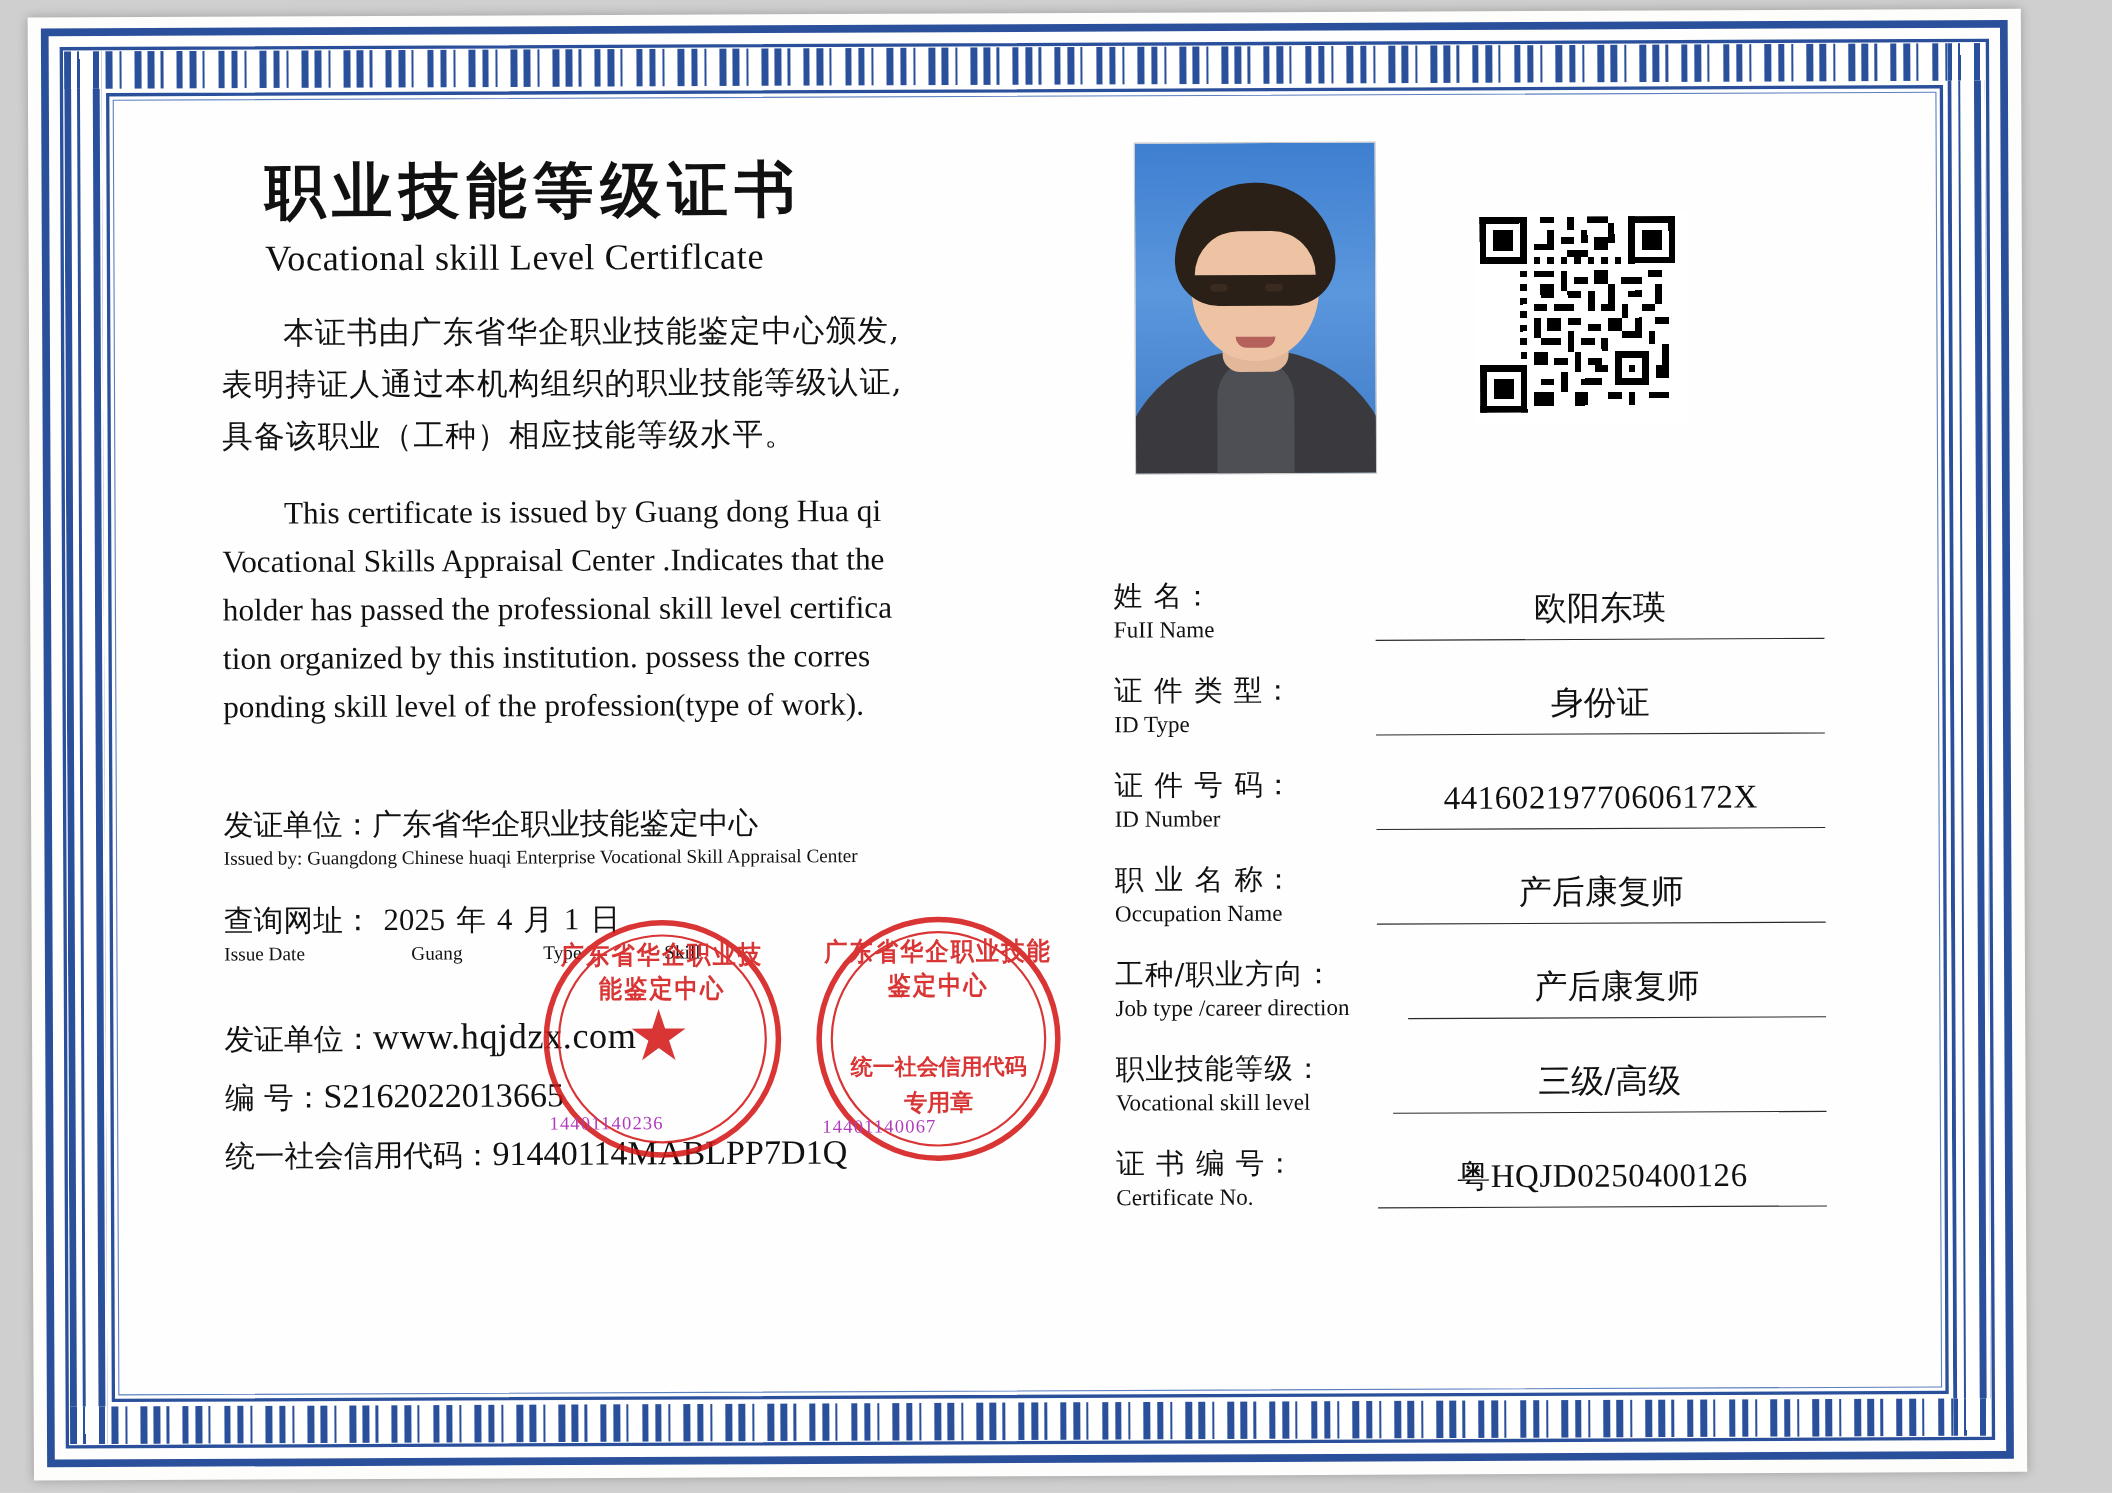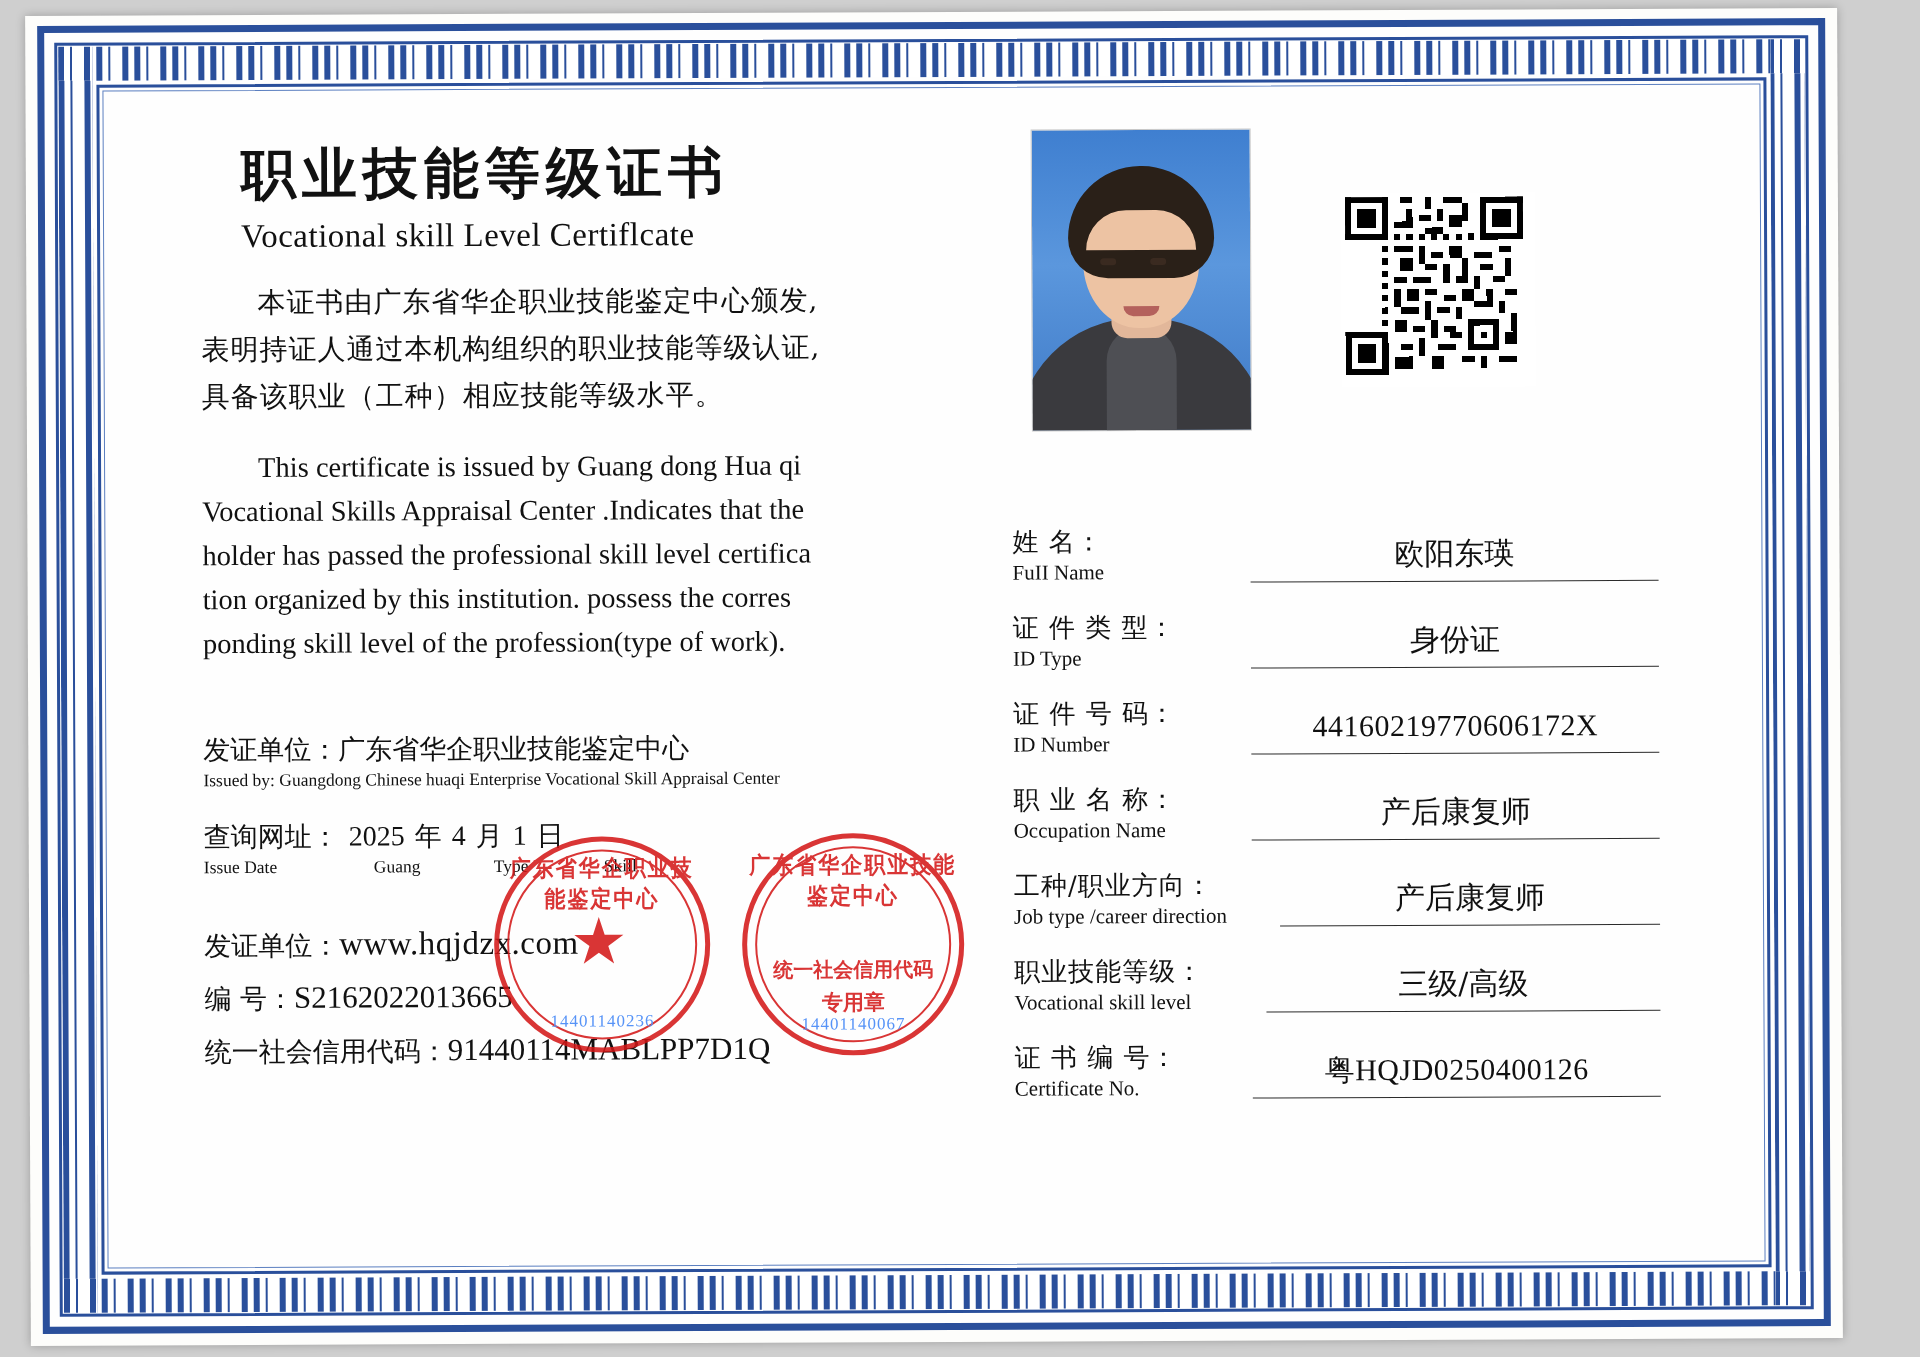--- a/index.html
+++ b/index.html
@@ -332,24 +332,24 @@
     left: 0; right: 0; top: 118px;
     text-align: center;
     font-family: "DejaVu Serif", serif;
     font-size: 20px;
     color: #d31515;
     font-weight: bold;
   }
   .seal-text-bot {
     position: absolute;
     left: 0; right: 0; bottom: 16px;
-    text-align: center;
+    text-align: left;
     font-family: "Liberation Serif", serif;
     font-size: 17px;
-    color: #3b82f6;
+    color: #a21caf;
     letter-spacing: 1px;
   }
   #seal-left {
     left: 380px; top: 740px; width: 206px; height: 206px;
   }
   #seal-right {
     left: 628px; top: 738px; width: 212px; height: 212px;
   }
 </style>
 </head>

